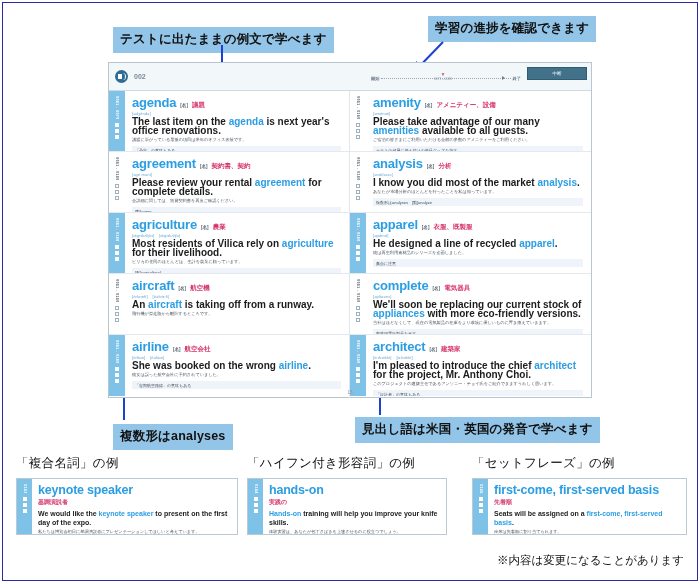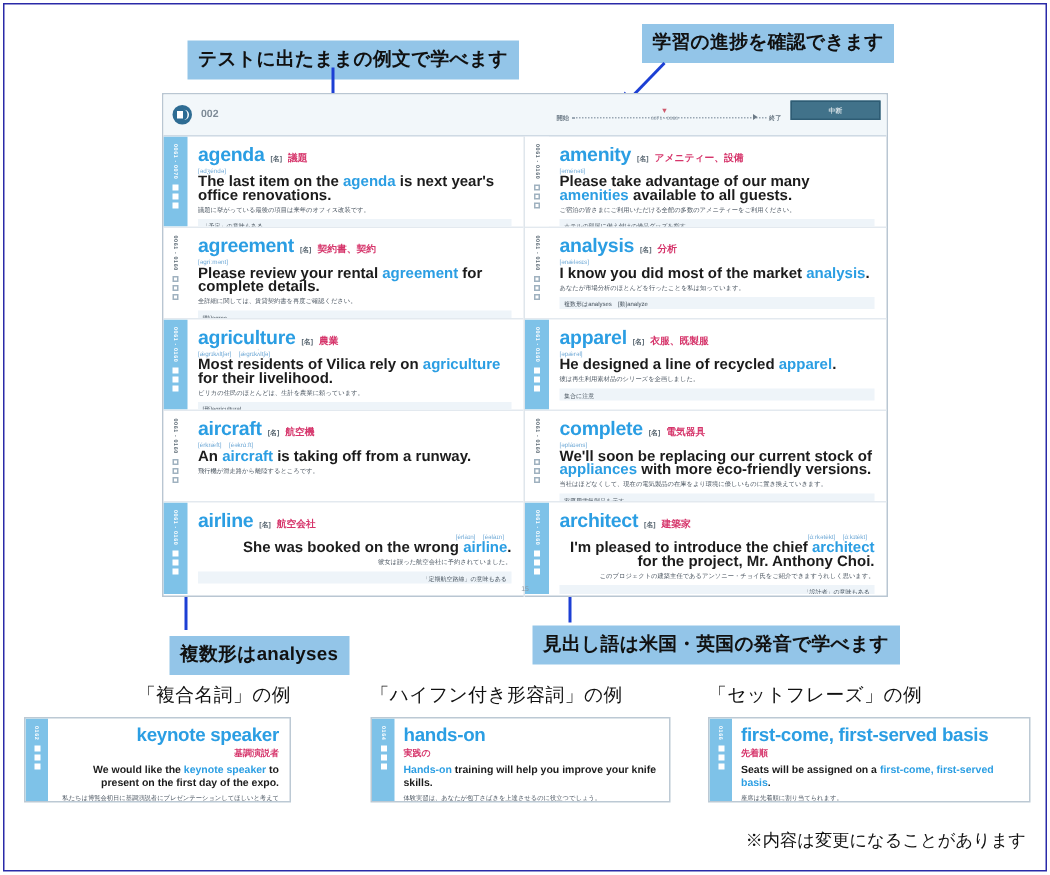--- a/index.html
+++ b/index.html
@@ -90,21 +90,21 @@
   }
   .col-left { border-right:1px solid #dfe6ec; }
 
   .entry {
     position:relative;
     display:flex;
     border-bottom:1px solid #e3e9ef;
     height:61px;
     overflow:hidden;
   }
-  .entry:last-child { border-bottom:none;text-align:right; }
+  .entry:last-child { border-bottom:none; }
 
   
   .marker {
     width:16px; flex:none;
     display:flex; flex-direction:column; align-items:center;
     padding-top:5px;
     position:relative;
   }
   .marker.on { background:#7ec2e8; }
   .marker.off { background:#ffffff; }
@@ -176,21 +176,21 @@
     border:1.6px dotted #1c3fd4;
     border-radius:50%;
     pointer-events:none;
   }
 </style>
 </head>
 <body>
 
 <div class="page-border"></div>
 
-<div class="callout" style="left:125px; top:27px;font-family:Liberation Serif, serif;">テストに出たままの例文で学べます</div>
+<div class="callout" style="left:113px; top:27px;font-family:Liberation Serif, serif;">テストに出たままの例文で学べます</div>
 <div class="callout" style="left:428px; top:16px;">学習の進捗を確認できます</div>
 <div class="callout" style="left:113px; top:424px;">複数形はanalyses</div>
 <div class="callout" style="left:355px; top:417px;">見出し語は米国・英国の発音で学べます</div>
 
 <svg class="arrow-svg" style="left:0;top:0;width:700px;height:583px;">
   <defs>
     <marker id="ah" markerWidth="7" markerHeight="7" refX="5.5" refY="3" orient="auto">
       <path d="M0,0 L6,3 L0,6 z" fill="#1c3fd4"></path>
     </marker>
   </defs>
@@ -439,21 +439,21 @@
       <div class="note">「設計者」の意味もある</div>
     </div>
         </div>
       </div>
   </div>
 
   <div class="page-num">15</div>
 </div>
 
 <div class="ex-section">
-  <div class="ex-col" id="ex0" style="left:16px; width:178px;text-align:right;">
+  <div class="ex-col" id="ex0" style="left:16px; width:222px;">
     <div class="ex-title">「複合名詞」の例</div>
     <div class="ex-card">
       <div class="ex-marker">
         <div class="mk-range">0162</div>
         <div class="boxes">
           <span class="bx" style="background:#fff"></span>
           <span class="bx" style="background:#fff"></span>
           <span class="bx" style="background:#fff"></span>
         </div>
       </div>

